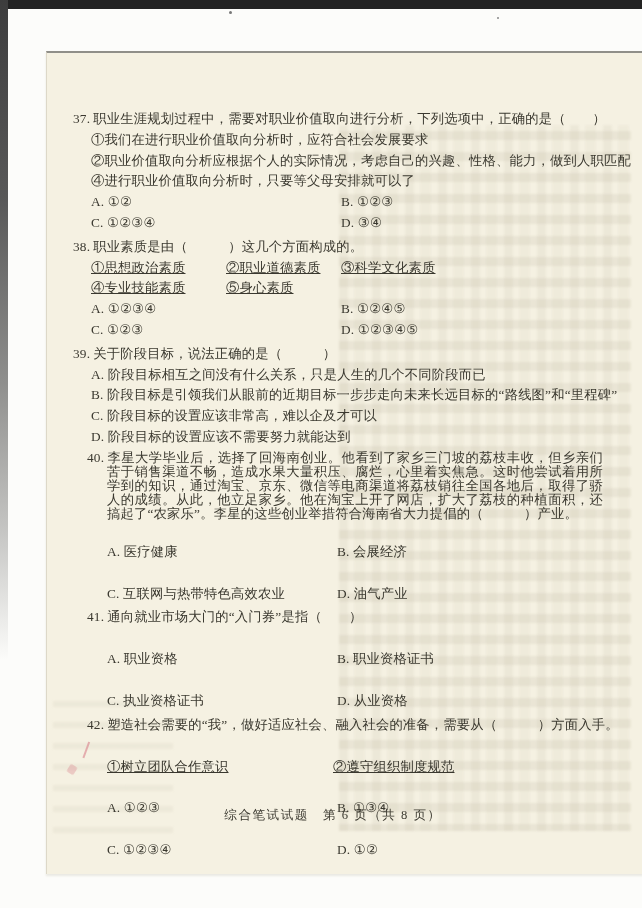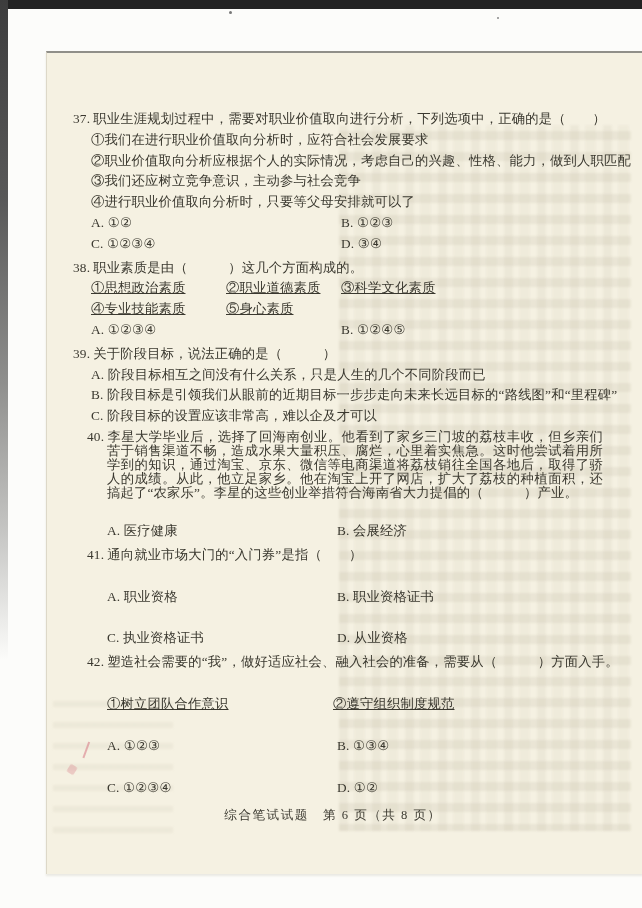--- a/index.html
+++ b/index.html
@@ -90,21 +90,20 @@
     <div class="bleed2"></div>
     <div class="pen-mark-1"></div>
     <div class="pen-mark-2"></div>
 
     <div class="content">
 
       <section class="q qa">
         <div class="line"><span class="qnum">37.</span><span>职业生涯规划过程中，需要对职业价值取向进行分析，下列选项中，正确的是（　　）</span></div>
         <div class="line sub">①我们在进行职业价值取向分析时，应符合社会发展要求</div>
         <div class="line sub">②职业价值取向分析应根据个人的实际情况，考虑自己的兴趣、性格、能力，做到人职匹配</div>
-        <div class="line sub">③我们还应树立竞争意识，主动参与社会竞争</div>
         <div class="line sub">④进行职业价值取向分析时，只要等父母安排就可以了</div>
         <div class="optrow sub">
             <span class="o1">A. ①②</span>
             <span>B. ①②③</span>
           </div>
         <div class="optrow sub">
             <span class="o1">C. ①②③④</span>
             <span>D. ③④</span>
           </div>
       </section>
@@ -117,34 +116,43 @@
             <span>③科学文化素质</span>
           </div>
         <div class="row3 sub">
             <span class="c38a">④专业技能素质</span>
             <span>⑤身心素质</span>
           </div>
         <div class="optrow sub">
             <span class="o1">A. ①②③④</span>
             <span>B. ①②④⑤</span>
           </div>
+        <div class="optrow sub">
+            <span class="o1">C. ①②③</span>
+            <span>D. ①②③④⑤</span>
+          </div>
       </section>
 
       <section class="q qa">
         <div class="line"><span class="qnum">39.</span><span>关于阶段目标，说法正确的是（　　　）</span></div>
         <div class="line sub">A. 阶段目标相互之间没有什么关系，只是人生的几个不同阶段而已</div>
         <div class="line sub">B. 阶段目标是引领我们从眼前的近期目标一步步走向未来长远目标的“路线图”和“里程碑”</div>
         <div class="line sub">C. 阶段目标的设置应该非常高，难以企及才可以</div>
+        <div class="line sub">D. 阶段目标的设置应该不需要努力就能达到</div>
       </section>
 
       <section class="q qb">
         <div class="para"><span class="qnum">40.</span><span>李星大学毕业后，选择了回海南创业。他看到了家乡三门坡的荔枝丰收，但乡亲们苦于销售渠道不畅，造成水果大量积压、腐烂，心里着实焦急。这时他尝试着用所学到的知识，通过淘宝、京东、微信等电商渠道将荔枝销往全国各地后，取得了骄人的成绩。从此，他立足家乡。他在淘宝上开了网店，扩大了荔枝的种植面积，还搞起了“农家乐”。李星的这些创业举措符合海南省大力提倡的（　　　）产业。</span></div>
         <div class="optrow sub">
             <span class="o1">A. 医疗健康</span>
             <span>B. 会展经济</span>
+          </div>
+        <div class="optrow sub">
+            <span class="o1">C. 互联网与热带特色高效农业</span>
+            <span>D. 油气产业</span>
           </div>
       </section>
 
       <section class="q qb">
         <div class="line"><span class="qnum">41.</span><span>通向就业市场大门的“入门券”是指（　　）</span></div>
         <div class="optrow sub">
             <span class="o1">A. 职业资格</span>
             <span>B. 职业资格证书</span>
           </div>
         <div class="optrow sub">

